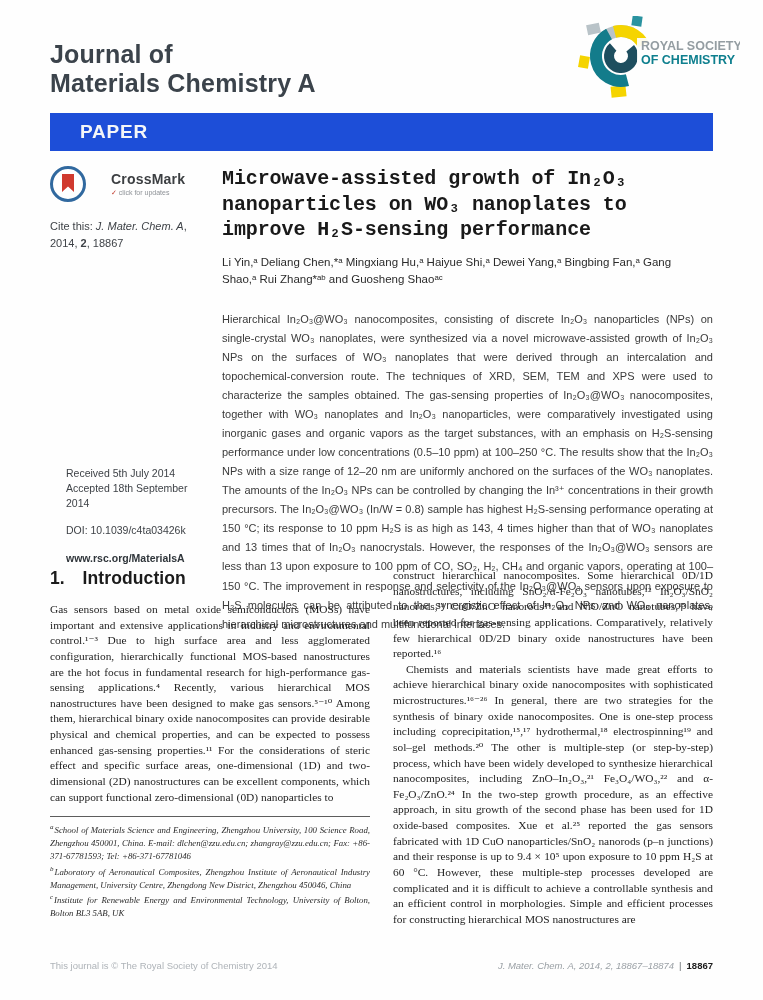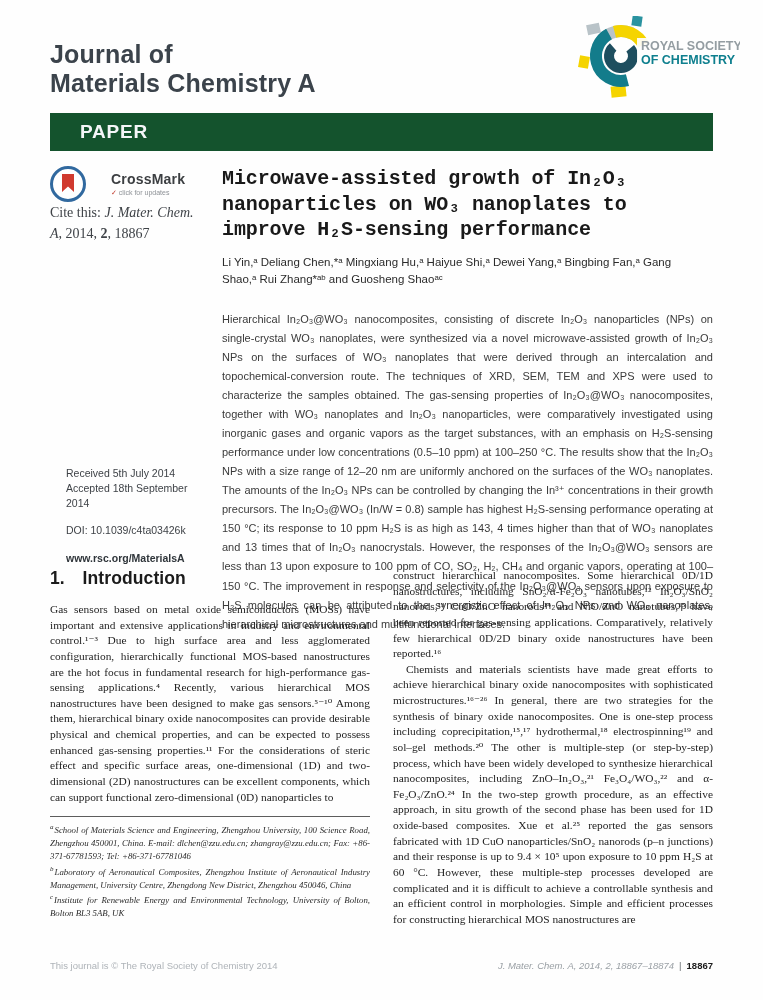--- a/index.html
+++ b/index.html
@@ -16,21 +16,21 @@
   
   .masthead { position:absolute; left:50px; top:40px; color:#3b434b; }
   .masthead .l1 { font-size:25px; font-weight:bold; letter-spacing:.2px; line-height:1.15; }
   .masthead .l2 { font-size:25px; font-weight:bold; letter-spacing:.2px; line-height:1.15;text-align:center; }
 
   .rsc-logo { position:absolute; left:575px; top:16px; width:165px; height:90px;text-align:center; }
 
   
   .banner {
     position:absolute; left:50px; top:113px; width:663px; height:38px;
-    background:#14532d; display:flex; align-items:center; padding-left:30px;
+    background:#1d4ed8; display:flex; align-items:center; padding-left:30px;
   }
   .banner .label { color:#f4f6f8; font-size:19px; font-weight:bold; letter-spacing:.8px; }
 
   
   .article { position:absolute; left:50px; top:166px; width:663px; height:400px; }
 
   .sidebar { position:absolute; left:0; top:0; width:158px; height:400px; }
 
   .cm-badge { display:flex; align-items:center; gap:25px; }
   .cm-circle {
@@ -41,21 +41,21 @@
   .cm-bookmark {
     position:absolute; left:9px; top:5px; width:12px; height:18px;
     background:#d03a2f;
     clip-path:polygon(0 0,100% 0,100% 100%,50% 70%,0 100%);
   }
   .cm-texts { display:flex; flex-direction:column; }
   .cm-name { font-size:14px; color:#3c3f42; font-weight:bold; letter-spacing:.2px; }
   .cm-sub { font-size:7px; color:#8d9196; margin-top:2px; }
   .cm-sub .tick { color:#c0392b; font-weight:bold; }
 
-  .cite { font-size:14px; color:#3e4247; line-height:1.5; width:150px;font-family:Liberation Serif, serif; }
+  .cite { margin-top:16px; font-size:11px; color:#3e4247; line-height:1.5; width:150px; }
   .cite .ital { font-style:italic; }
   .cite .bold { font-weight:bold; }
 
   .pubinfo { position:absolute; left:16px; top:300px; font-size:10.5px; color:#3e4247; line-height:1.45; }
   .pubinfo .doi { margin-top:11px; }
   .pubinfo .web { margin-top:13px; font-weight:bold; color:#2f353a; }
 
   .main { position:absolute; left:172px; top:0; width:491px; }
   .title {
     font-size:20px; font-weight:bold; color:#191919;

